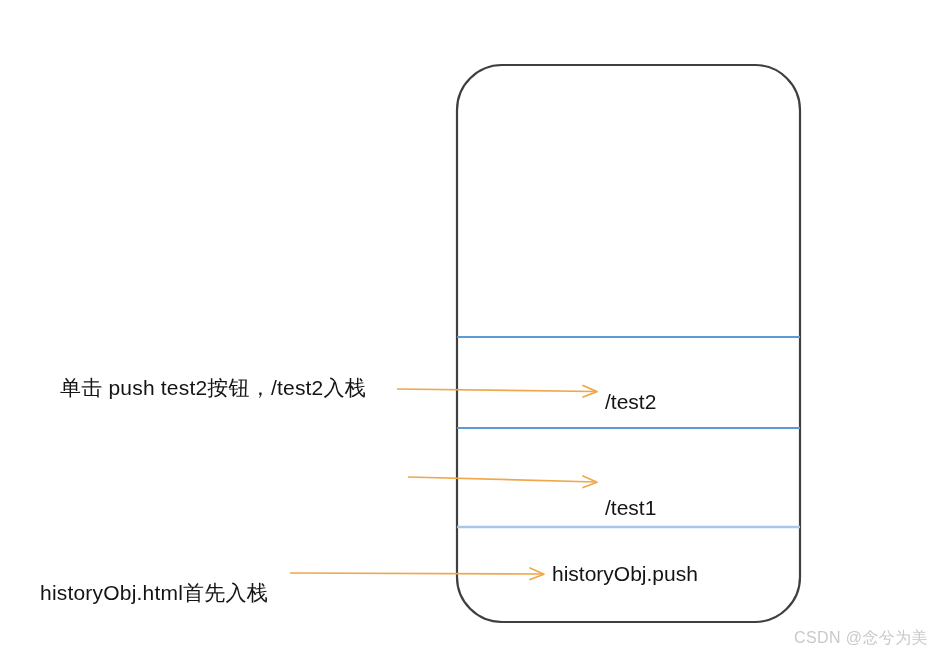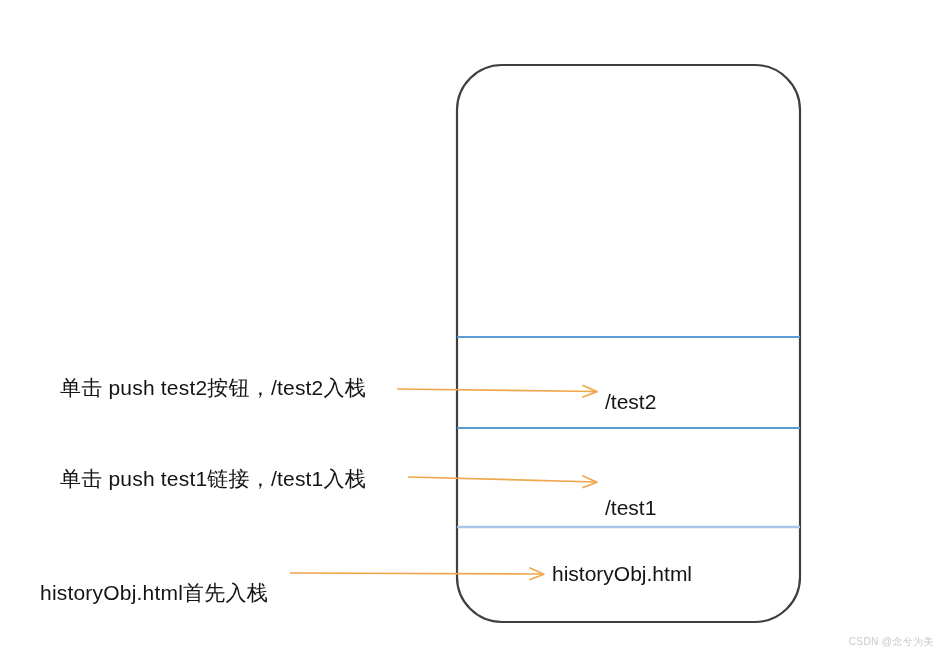--- a/index.html
+++ b/index.html
@@ -53,23 +53,23 @@
     line-height: 1;
     white-space: nowrap;
     color: #141414;
   }
   .stack-entry-label.e2 { left: 605px; top: 378px; margin-top: 13px; }
   .stack-entry-label.e1 { left: 605px; top: 469px; margin-top: 28px; }
   .stack-entry-label.e0 { left: 552px; top: 563px; }
 
   .watermark {
     position: absolute;
-    right: 6px;
+    right: 12px;
     bottom: 8px;
-    font-size: 10px;
+    font-size: 16px;
     color: #c9c9c9;
     white-space: nowrap;
     letter-spacing: 0.4px;
   }
 </style>
 </head>
 <body>
 
 <div id="diagram-canvas">
 
@@ -100,25 +100,24 @@
     </g>
 
     <g>
       <line x1="290" y1="573" x2="543" y2="574" stroke="#F0A74B" stroke-width="1.7"></line>
       <polyline points="530,568 544,574.2 530,579.5" fill="none" stroke="#F0A74B" stroke-width="1.7" stroke-linecap="round" stroke-linejoin="round"></polyline>
     </g>
   </svg>
 
   <div class="anno-label l1">单击 push test2按钮，/test2入栈</div>
 
-  <div class="anno-label l2">单击 push test1链接，/test1入栈</div>
 
   <div class="anno-label l3">historyObj.html首先入栈</div>
 
   <div class="stack-entry-label e2">/test2</div>
 
   <div class="stack-entry-label e1">/test1</div>
 
-  <div class="stack-entry-label e0">historyObj.html</div>
+  <div class="stack-entry-label e0">historyObj.push</div>
 
   <div class="watermark">CSDN @念兮为美</div>
 
 </div>
 
 </body></html>

